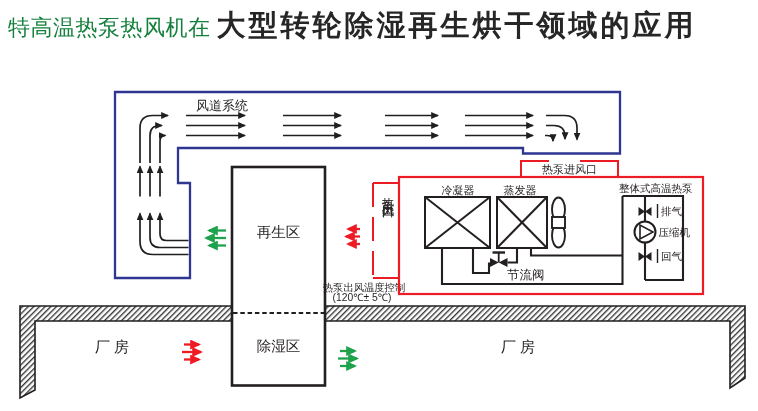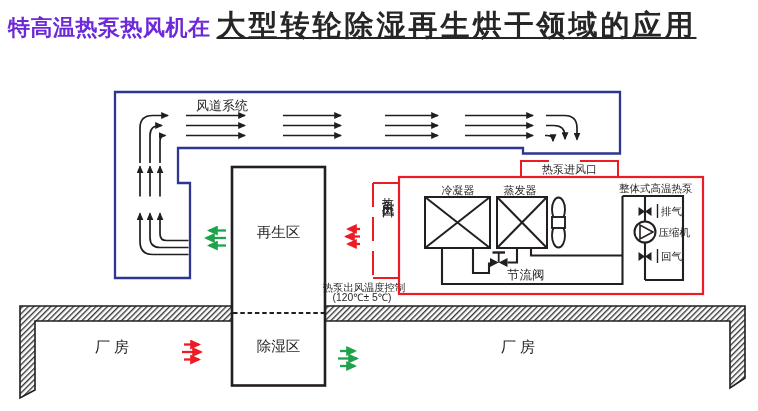--- a/index.html
+++ b/index.html
@@ -1,20 +1,20 @@
 <!DOCTYPE html>
 <html><head>
 <meta charset="utf-8">
 <style>
   html,body{margin:0;padding:0;background:#fff;}
   .stage{position:relative;width:758px;height:411px;background:#ffffff;overflow:hidden;
          font-family:"Liberation Sans", sans-serif;}
   .title{position:absolute;left:8px;top:6px;white-space:nowrap;}
-  .title .pre{font-size:22px;font-weight:700;color:#6d28d9;letter-spacing:0.5px;}
-  .title .em{font-size:29px;font-weight:800;color:#262626;letter-spacing:3px;margin-left:6px;text-decoration:underline;}
+  .title .pre{font-size:22px;font-weight:400;color:#15803d;letter-spacing:0.5px;}
+  .title .em{font-size:29px;font-weight:800;color:#262626;letter-spacing:3px;margin-left:6px;}
   .diagram{position:absolute;left:0;top:0;width:758px;height:411px;}
   .voutlet{position:absolute;left:378px;top:188px;width:20px;height:86px;
            writing-mode:vertical-rl;text-orientation:upright;
            font-size:12.5px;letter-spacing:2.5px;color:#231f20;line-height:20px;}
   svg text{fill:#231f20;}
 </style>
 </head>
 <body>
 
 <div class="stage">

